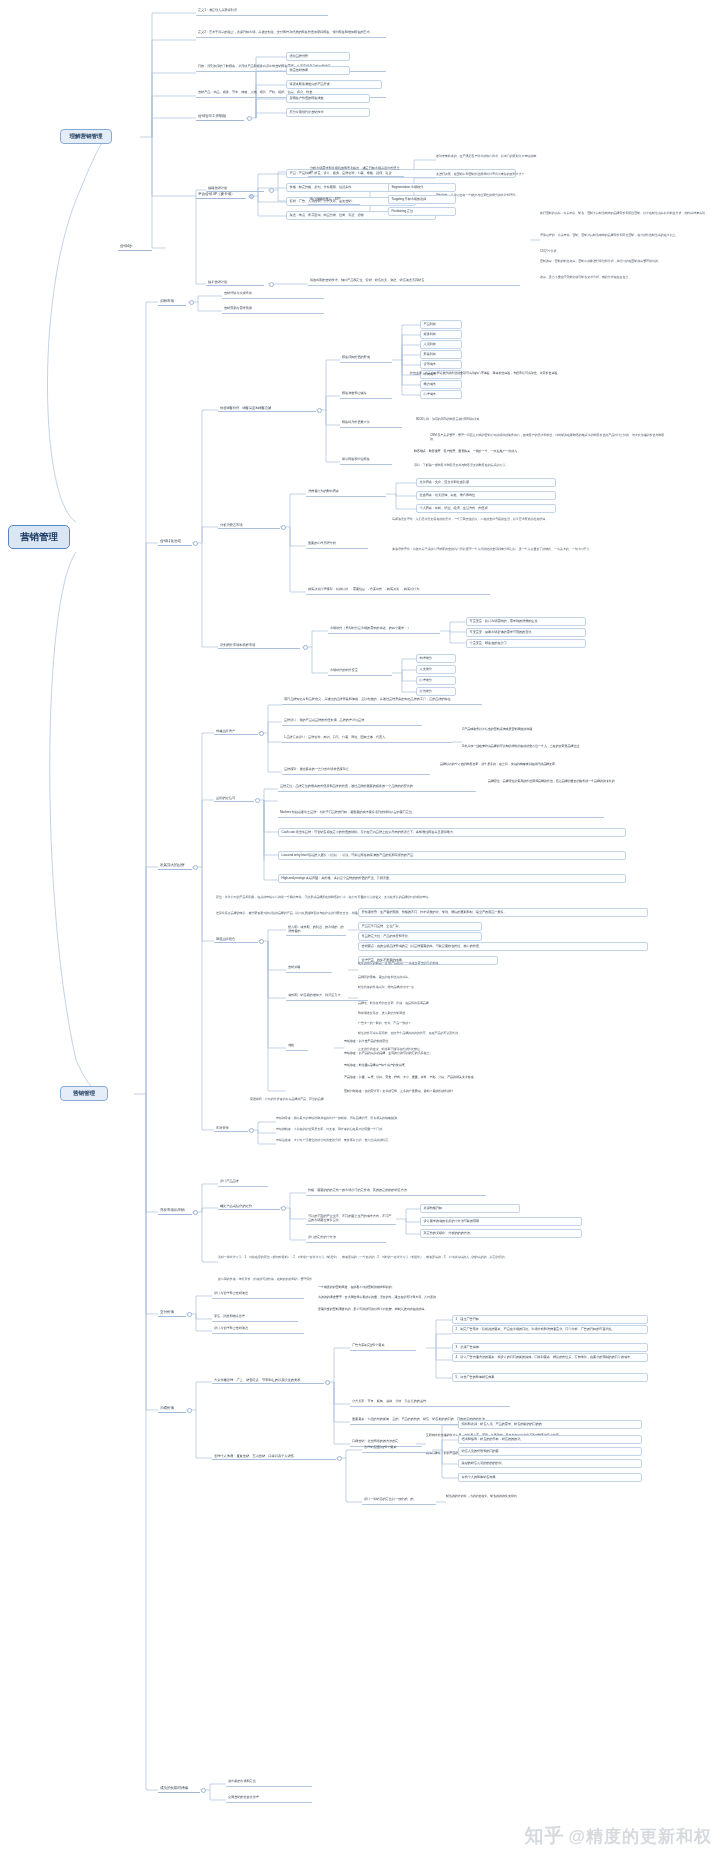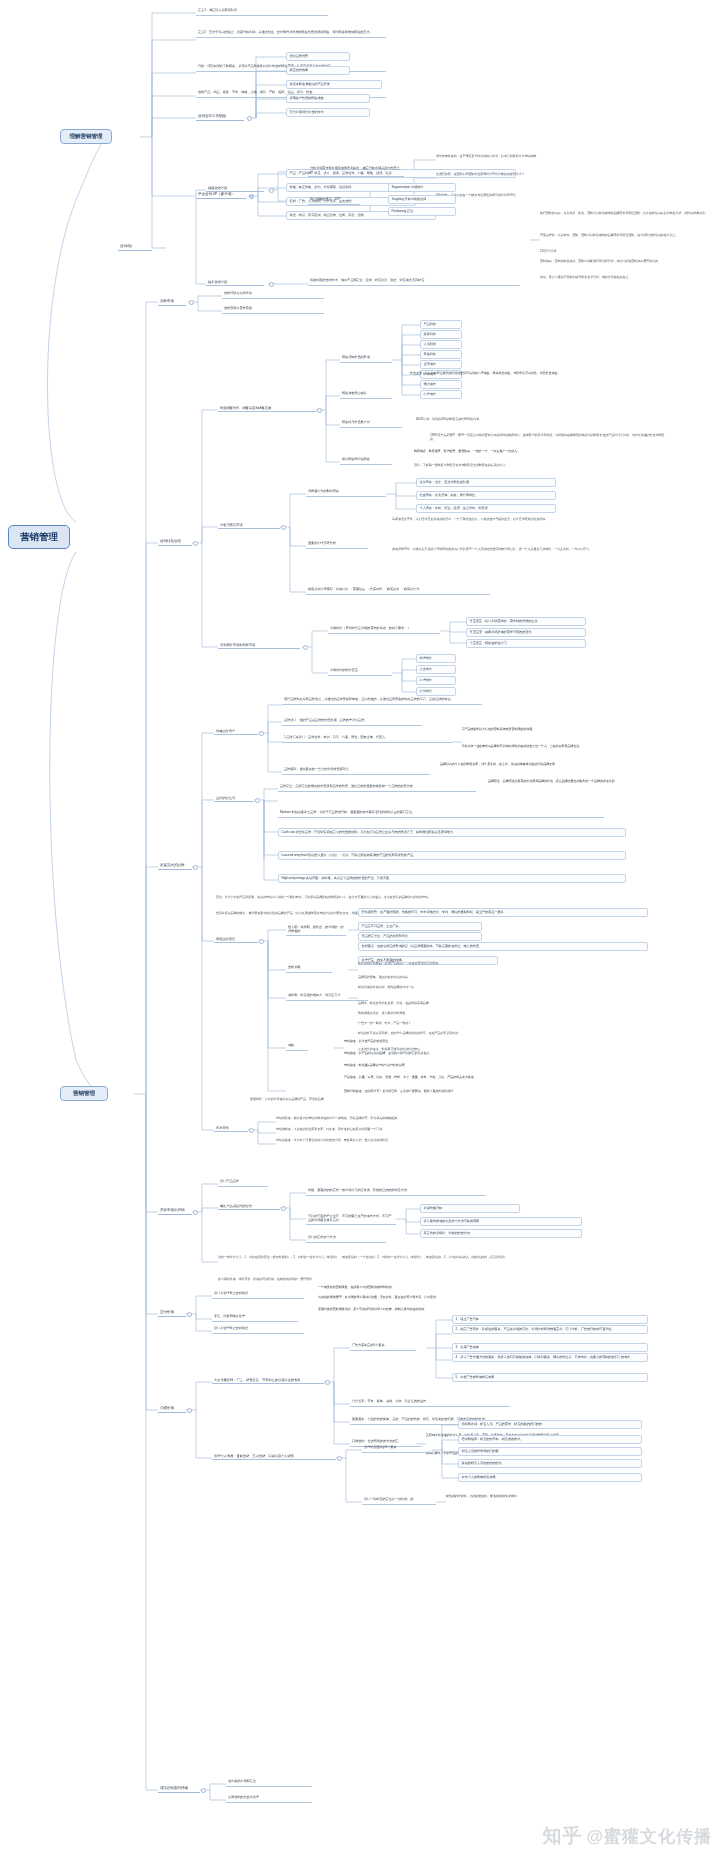--- a/index.html
+++ b/index.html
@@ -577,15 +577,15 @@
   <div class="node n-leaf" style="left:362px;top:1497px;width:74px;">设计一种销售的定位以一致化的、的、</div>
   <div class="node n-small b" style="left:446px;top:1495px;width:198px;">销售的的计的化，小的的要在化、销售的的的化要相同</div>
 
   <div class="node n-l2" style="left:158px;top:1785px;width:42px;">成功的长期可持续</div>
   <span class="dot" style="left:201px;top:1788px;"></span>
   <div class="node n-leaf" style="left:226px;top:1779px;width:86px;">推出新的市场和定位</div>
   <div class="node n-leaf" style="left:226px;top:1795px;width:86px;">全局营销的社会化管理</div>
 
   <div id="wm">
     <span class="zhi">知乎</span>
-    <span>@蜜獾文化传播</span>
+    <span>@精度的更新和权</span>
   </div>
 </div>
 
 </body></html>

